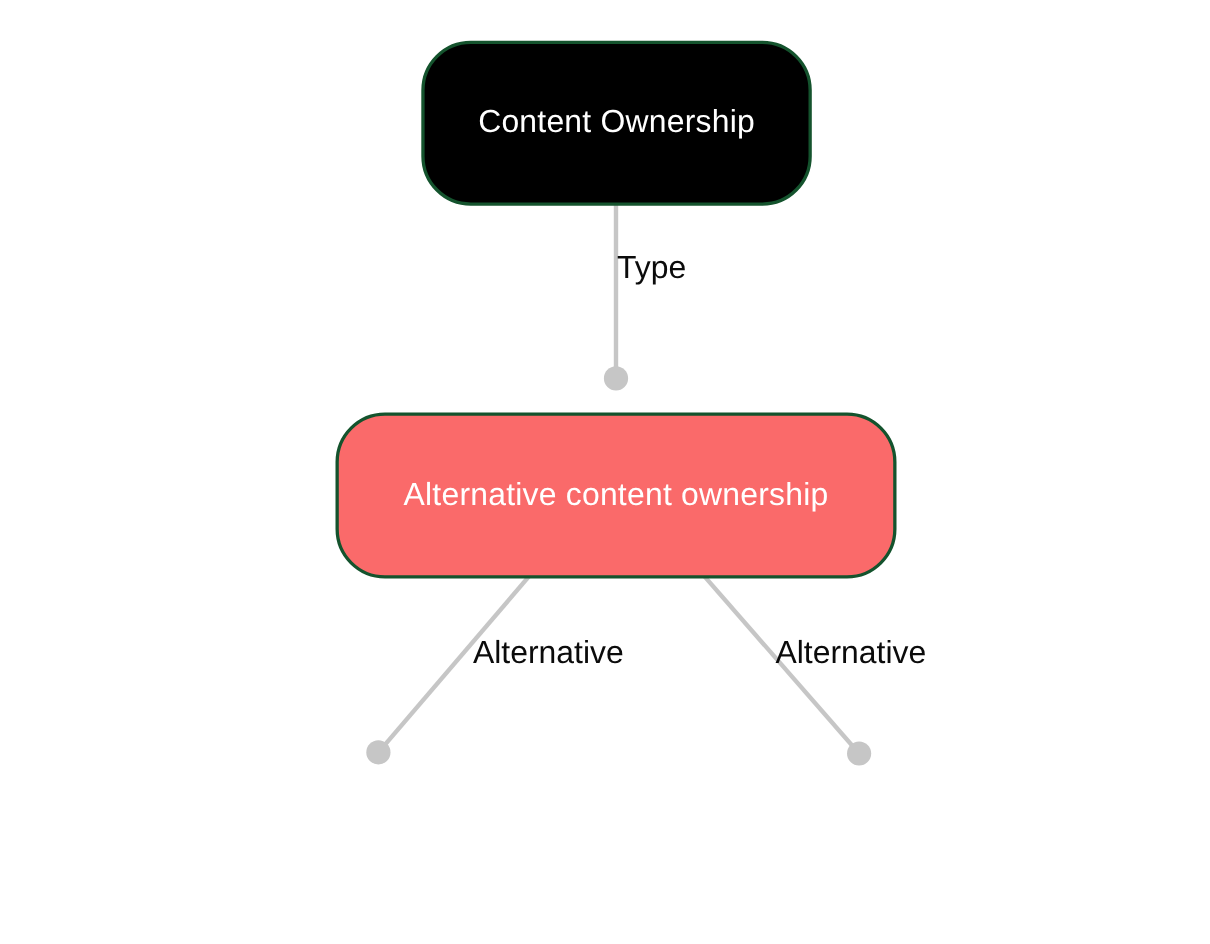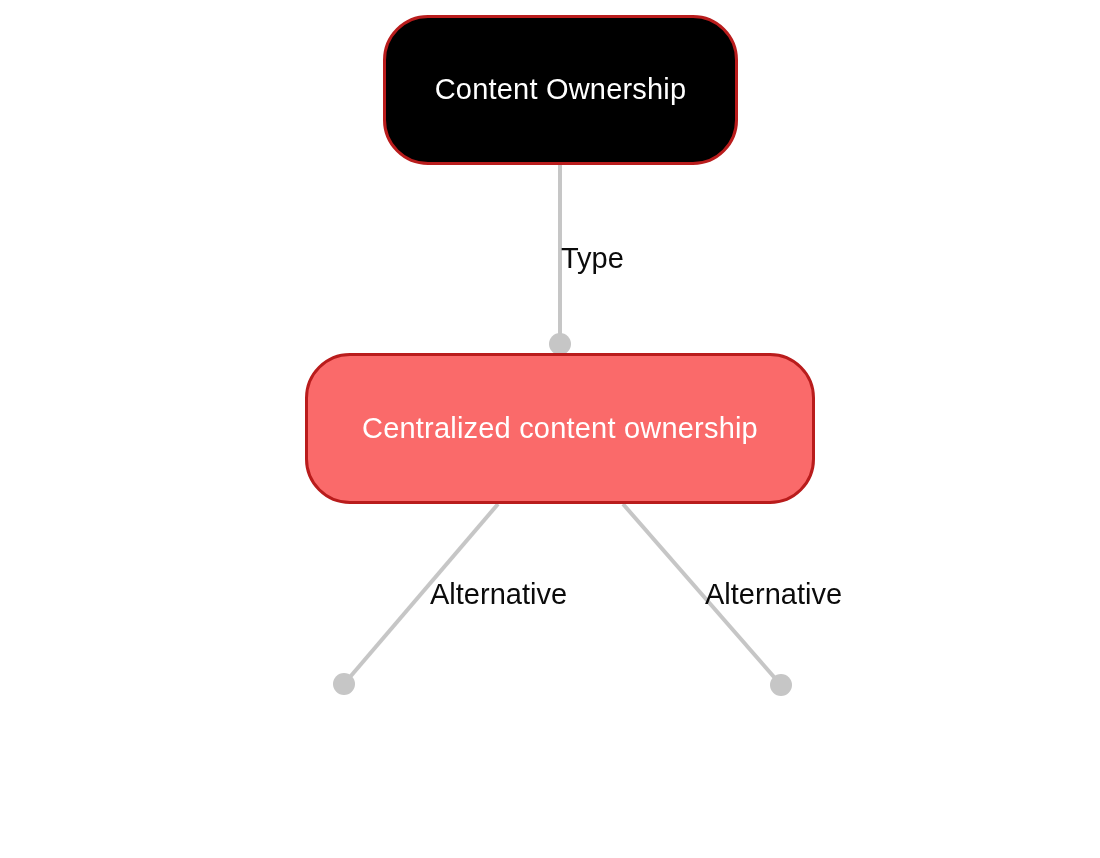--- a/index.html
+++ b/index.html
@@ -17,45 +17,46 @@
   .edges-layer {
     position: absolute;
     left: 0;
     top: 0;
     z-index: 0;
   }
   .node {
     position: absolute;
     z-index: 2;
     box-sizing: border-box;
-    border: 3px solid #b91c1c;
+    border: 3px solid #14532d;
     border-radius: 45px;
     display: flex;
     align-items: center;
     justify-content: center;
     text-align: center;
     font-size: 29px;
     line-height: 1.15;
     color: #ffffff;
     letter-spacing: 0.2px;
     cursor: pointer;
+    margin-top: 22px;
   }
   .node-root        { left: 383px; top: 15px;  width: 355px; height: 150px; }
   .node-distributed { left: 305px; top: 353px; width: 510px; height: 151px; }
   .node-centralized { left: 18px;  top: 692px; width: 520px; height: 151px; }
   .node-platform    { left: 615px; top: 692px; width: 472px; height: 151px; }
   .edge-label {
     position: absolute;
     z-index: 1;
     font-size: 29px;
     line-height: 33px;
     color: #0b0b0b;
     white-space: nowrap;
   }
-  .edge-label-type      { left: 561px; top: 242px; }
+  .edge-label-type      { left: 561px; top: 228px; }
   .edge-label-alt-left  { left: 430px; top: 578px; }
   .edge-label-alt-right { left: 705px; top: 578px; }
 </style>
 </head>
 <body>
 
 <div class="canvas">
 
   <svg class="edges-layer" width="1100" height="858" viewBox="0 0 1100 858">
 
@@ -73,18 +74,18 @@
 
   <div class="edge-label edge-label-alt-left">Alternative</div>
 
   <div class="edge-label edge-label-alt-right">Alternative</div>
 
   <div class="node node-root" style="background-color: rgb(0, 0, 0);">
     <span>Content Ownership</span>
   </div>
 
   <div class="node node-distributed" style="background-color: rgb(250, 106, 106);">
-    <span>Centralized content ownership</span>
+    <span>Alternative content ownership</span>
   </div>
 
 
 
 </div>
 
 </body></html>

